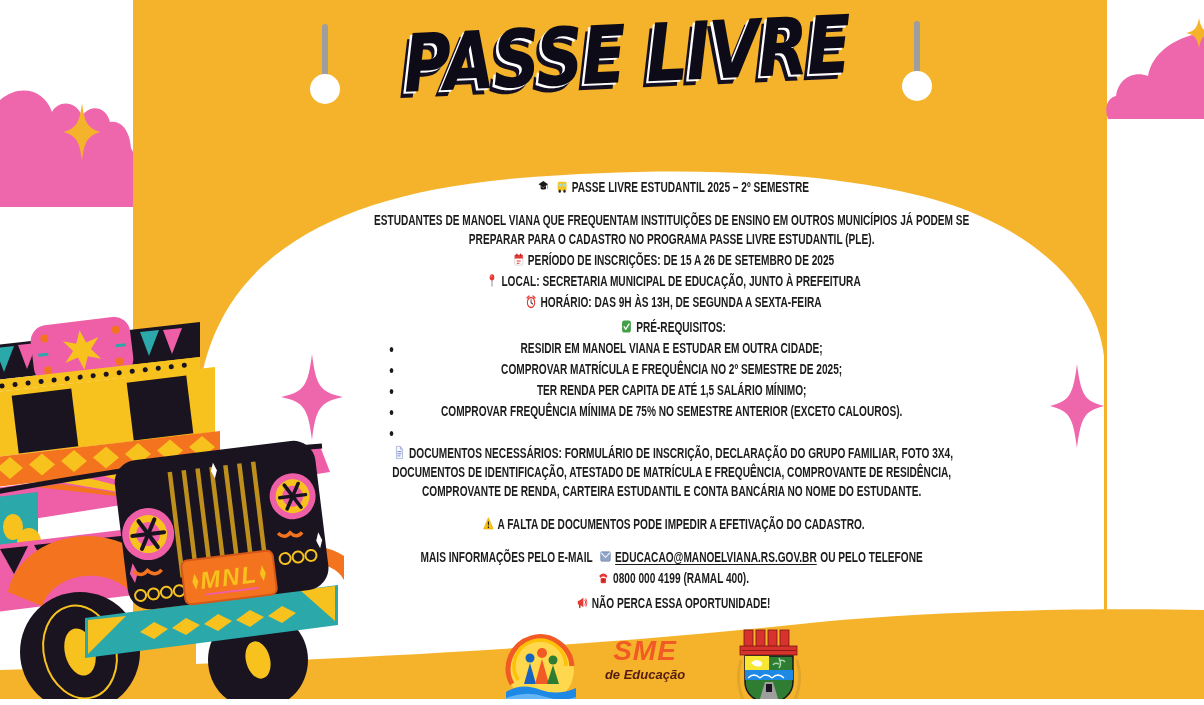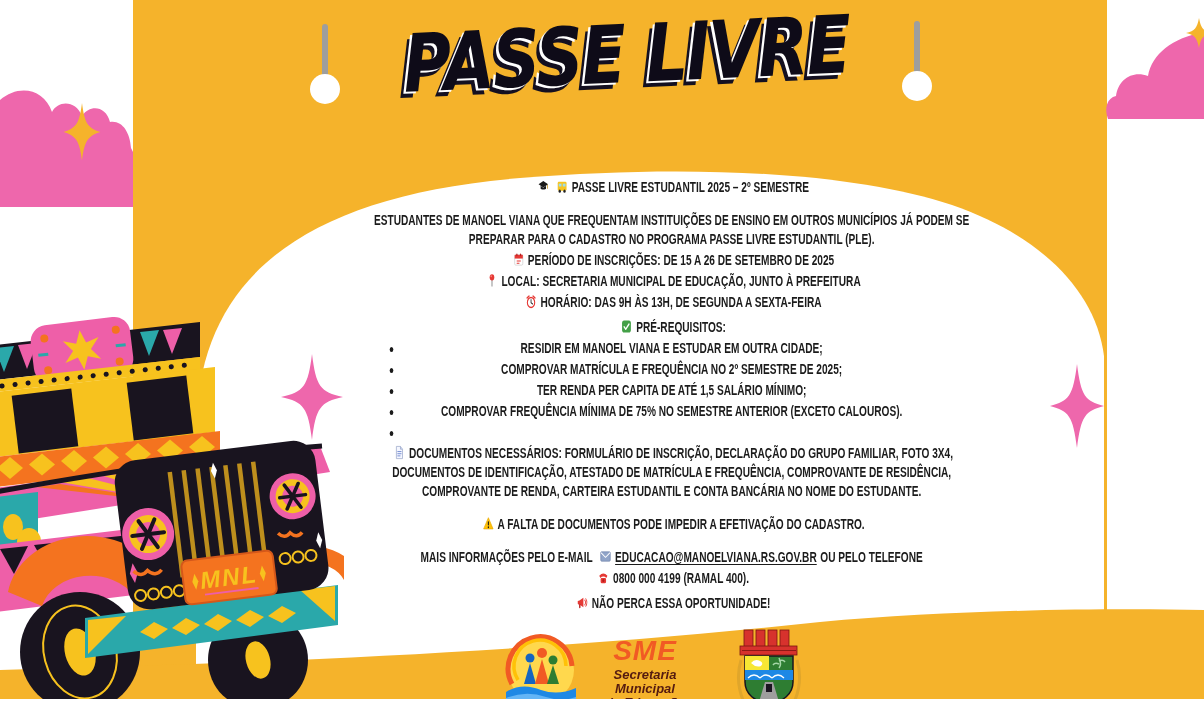--- a/index.html
+++ b/index.html
@@ -327,18 +327,17 @@
             <path d="M2.5 6.5 L9.5 3 V13 L2.5 9.5 Z" fill="#E53935"></path>
             <rect x="1.2" y="6" width="2.2" height="4" rx="1" fill="#E53935"></rect>
             <path d="M11.5 5.5 q2.5 2.5 0 5 M13 4 q3.5 4 0 8" stroke="#E53935" stroke-width="1.2" fill="none" stroke-linecap="round"></path>
             <rect x="3.2" y="9.6" width="2" height="4.4" rx="0.9" fill="#b71c1c"></rect>
           </svg></span><span>NÃO PERCA ESSA OPORTUNIDADE!</span>
     </div>
   </div>
 
   <div class="sme-text">
     <div class="sme-acr">SME</div>
-    <div class="sme-sub">Secretaria Municipal</div>
     <div class="sme-sub">de Educação</div>
   </div>
 
   <div class="bottom-strip"></div>
 </div>
 
 </body></html>

